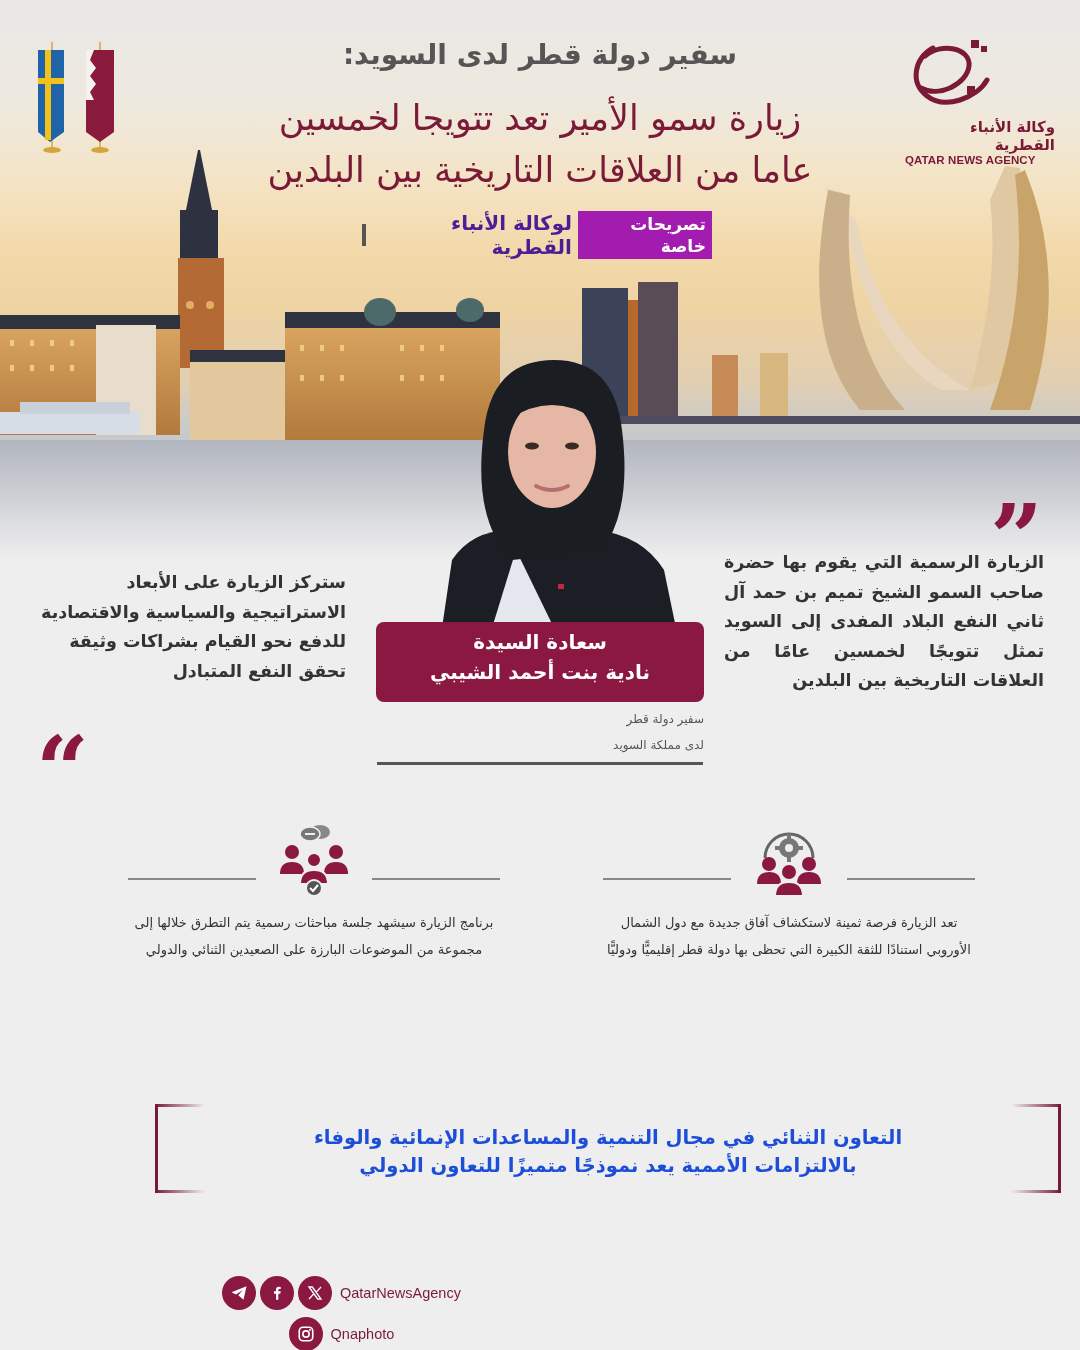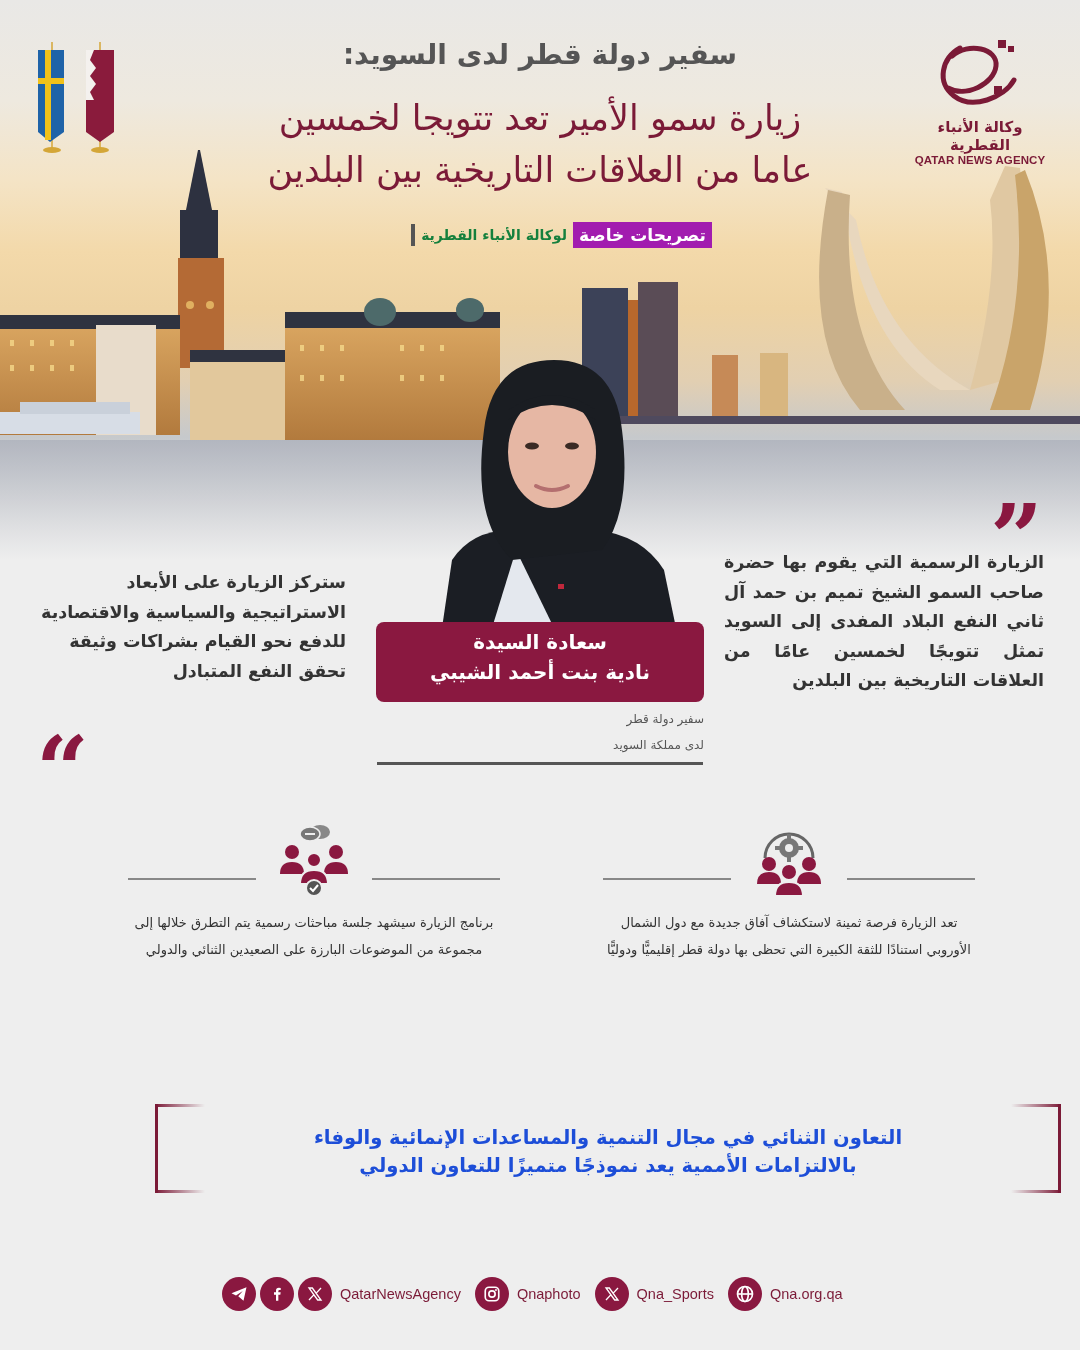--- a/index.html
+++ b/index.html
@@ -17,42 +17,42 @@
   }
   
   .city-left { position: absolute; left: 0; top: 150px; width: 520px; height: 300px; }
   .city-right { position: absolute; left: 560px; top: 160px; width: 520px; height: 290px; }
   .water {
     position: absolute; left: 0; top: 440px; width: 1080px; height: 120px;
     background: linear-gradient(180deg, rgba(176,180,190,0.9) 0%, rgba(205,207,212,0.8) 50%, rgba(238,238,238,1) 100%);
   }
 
   .flags { position: absolute; left: 34px; top: 36px; width: 90px; height: 120px; direction: ltr; }
-  .logo { position: absolute; left: 905px; top: 36px; width: 150px; height: 130px; direction: ltr; text-align: center; }
+  .logo { position: absolute; left: 905px; top: 36px; width: 150px; height: 130px; direction: ltr; }
   .logo .ar { font-family: "DejaVu Sans", sans-serif; font-weight: bold; font-size: 15px; color: #7b1a37; direction: rtl; margin-top: 2px; }
   .logo .en { font-family: "Liberation Sans", sans-serif; font-weight: bold; font-size: 11.5px; color: #7b1a37; letter-spacing: 0.1px; }
 
   .kicker {
     position: absolute; left: 250px; top: 38px; width: 580px; text-align: center;
     font-weight: bold; font-size: 28px; color: #555555;
   }
   .headline {
     position: absolute; left: 200px; top: 92px; width: 680px; text-align: center;
     font-weight: normal; font-size: 35px; line-height: 52px; color: #7b1a37;
   }
   .tagline {
     position: absolute; left: 362px; top: 221px; height: 28px;
     display: flex; align-items: center; gap: 6px; direction: rtl;
     right: 368px;
   }
   .tagline .pill {
     background: #a21caf; color: #fff; font-size: 17px; font-weight: bold;
     padding: 2px 6px; line-height: 22px;
   }
-  .tagline .rest { color: #15803d; font-size: 14px; font-weight: bold; }
+  .tagline .rest { color: #4c1d95; font-size: 20px; font-weight: bold; }
   .tagline .bar { width: 4px; height: 22px; background: #555; }
 
   .portrait {
     position: absolute; left: 432px; top: 360px; width: 244px; height: 268px;
     overflow: hidden;
   }
   .name-card {
     position: absolute; left: 376px; top: 622px; width: 328px; height: 80px;
     background: #8a1840; border-radius: 8px; color: #fff; text-align: center;
     font-weight: bold; font-size: 20px; line-height: 30px; padding-top: 5px;
@@ -94,21 +94,21 @@
   .callout .edge { position: absolute; top: 0; width: 3px; height: 89px; background: #7b1a37; }
   .callout .edge.l { left: 0; } .callout .edge.r { right: 0; }
   .callout .cap { position: absolute; height: 3px; width: 50px; }
   .callout .cap.tl { left: 0; top: 0; background: linear-gradient(90deg, #7b1a37, rgba(123,26,55,0)); }
   .callout .cap.bl { left: 0; bottom: 0; background: linear-gradient(90deg, #7b1a37, rgba(123,26,55,0)); }
   .callout .cap.tr { right: 0; top: 0; background: linear-gradient(270deg, #7b1a37, rgba(123,26,55,0)); }
   .callout .cap.br { right: 0; bottom: 0; background: linear-gradient(270deg, #7b1a37, rgba(123,26,55,0)); }
 
   .social {
     position: absolute; left: 222px; top: 1276px; height: 36px;
-    display: flex; align-items: center; direction: ltr; gap: 0;
+    display: flex; align-items: center; direction: ltr; gap: 7px; flex-direction: column;
   }
   .social .group { display: flex; align-items: center; margin-right: 14px; }
   .social .circ {
     width: 34px; height: 34px; border-radius: 50%; background: #8a1840;
     display: flex; align-items: center; justify-content: center; margin-right: 4px;
   }
   .social .handle { font-family: "Liberation Sans", sans-serif; font-size: 14.5px; color: #7b1a37; margin-left: 4px; }
 </style>
 </head>
 <body>

